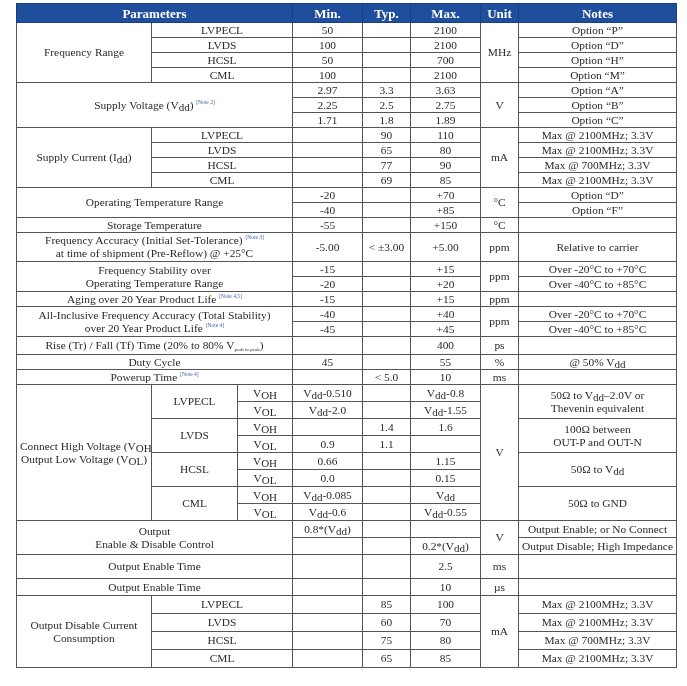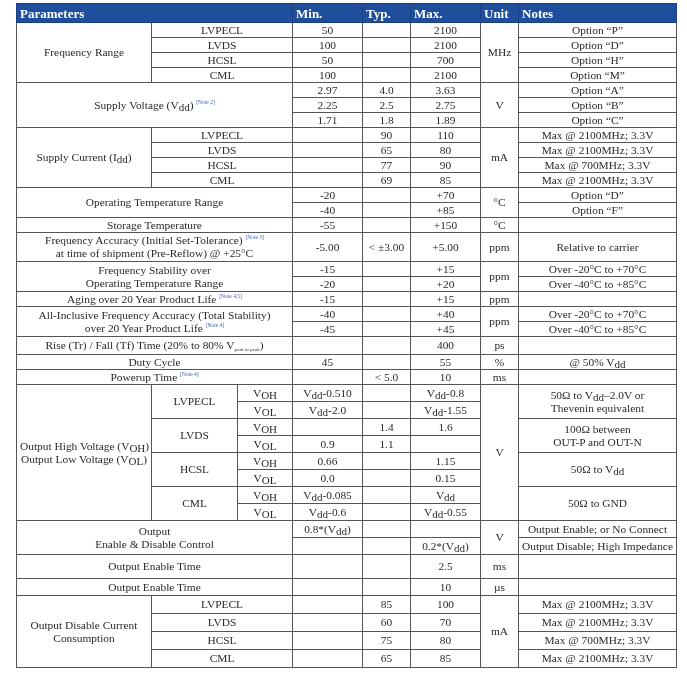--- a/index.html
+++ b/index.html
@@ -1,19 +1,19 @@
 <!DOCTYPE html>
 <html><head>
 <meta charset="utf-8">
 <style>
   html,body{margin:0;padding:0;background:#fff;}
   body{width:687px;height:686px;overflow:hidden;font-family:"Liberation Serif","DejaVu Serif",serif;color:#2a2a2a;}
   table.spec{position:absolute;left:16px;top:3px;border-collapse:collapse;table-layout:fixed;width:660px;font-size:11.4px;line-height:13px;}
   table.spec td, table.spec th{border:1px solid #555;padding:0 3px;vertical-align:middle;overflow:hidden;white-space:nowrap;}
-  table.spec th{background:#1f4e9c;color:#fff;font-weight:bold;font-size:13px;height:18px;text-align:left;border-color:#1a3f80;}
+  table.spec th{background:#1f4e9c;color:#fff;font-weight:bold;font-size:13px;height:18px;text-align:center;border-color:#1a3f80;}
   td.c{text-align:center;}
   td.l{text-align:center;}
   td.wrap{white-space:normal;}
   .note{color:#3a5fb0;font-size:5.5px;vertical-align:super;line-height:0;}
   sub{font-size:11px;line-height:0;vertical-align:-2px;}
   tr{height:15px;}
   tr.t2 td{height:28px;}
   .thick-top td{border-top:2px solid #555;}
 </style>
 </head>
@@ -69,21 +69,21 @@
       <td colspan="2" class="c">CML</td>
       <td class="c">100</td>
       <td class="c"></td>
       <td class="c">2100</td>
       <td class="l">Option “M”</td>
     </tr>
 
     <tr class="thick-top">
       <td rowspan="3" colspan="3" class="l"><span>Supply Voltage (V</span><sub>dd</sub><span>)</span> <span class="note">[Note 2]</span></td>
       <td class="c">2.97</td>
-      <td class="c">4.0</td>
+      <td class="c">3.3</td>
       <td class="c">3.63</td>
       <td rowspan="3" class="c">V</td>
       <td class="l">Option “A”</td>
     </tr>
     <tr>
       <td class="c">2.25</td>
       <td class="c">2.5</td>
       <td class="c">2.75</td>
       <td class="l">Option “B”</td>
     </tr>
@@ -218,21 +218,21 @@
     <tr>
       <td colspan="3" class="l"><span>Powerup Time</span> <span class="note">[Note 4]</span></td>
       <td class="c"></td>
       <td class="c">&lt; 5.0</td>
       <td class="c">10</td>
       <td class="c">ms</td>
       <td class="l"></td>
     </tr>
 
     <tr class="thick-top" style="height:17px">
-      <td rowspan="8" class="l"><span>Output High Voltage (V</span><sub>OH</sub>)<br><span>Output Low Voltage (V</span><sub>OL</sub>)</td>
+      <td rowspan="8" class="l"><span>Connect High Voltage (V</span><sub>OH</sub>)<br><span>Output Low Voltage (V</span><sub>OL</sub>)</td>
       <td rowspan="2" class="c">LVPECL</td>
       <td class="c"><span>V</span><sub>OH</sub></td>
       <td class="c"><span>V</span><sub>dd</sub><span>-0.510</span></td>
       <td class="c"></td>
       <td class="c"><span>V</span><sub>dd</sub><span>-0.8</span></td>
       <td rowspan="8" class="c">V</td>
       <td rowspan="2" class="l wrap"><span>50Ω to V</span><sub>dd</sub><span>–2.0V or</span><br><span>Thevenin equivalent</span></td>
     </tr>
     <tr style="height:17px">
       <td class="c"><span>V</span><sub>OL</sub></td>

